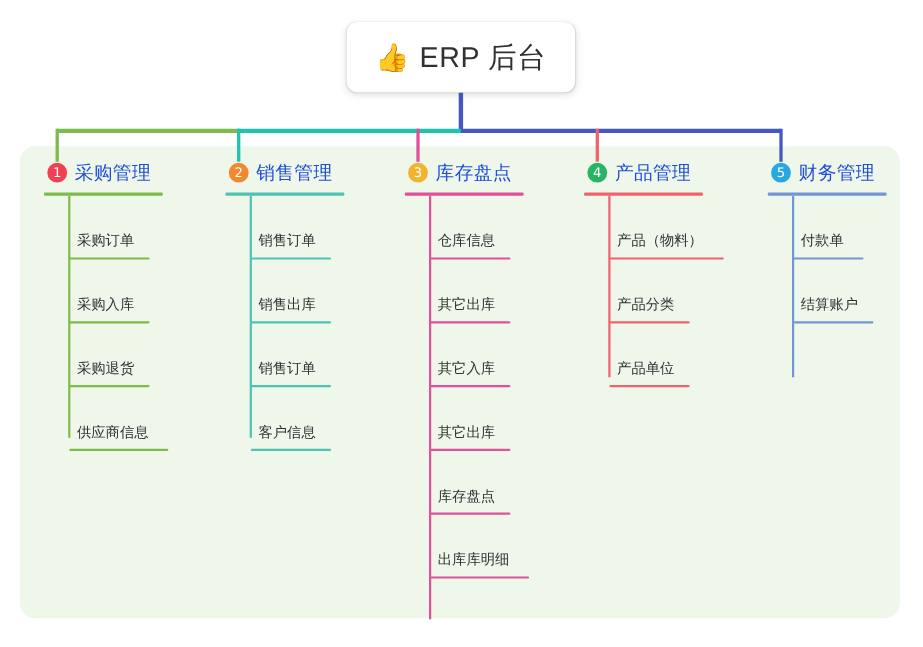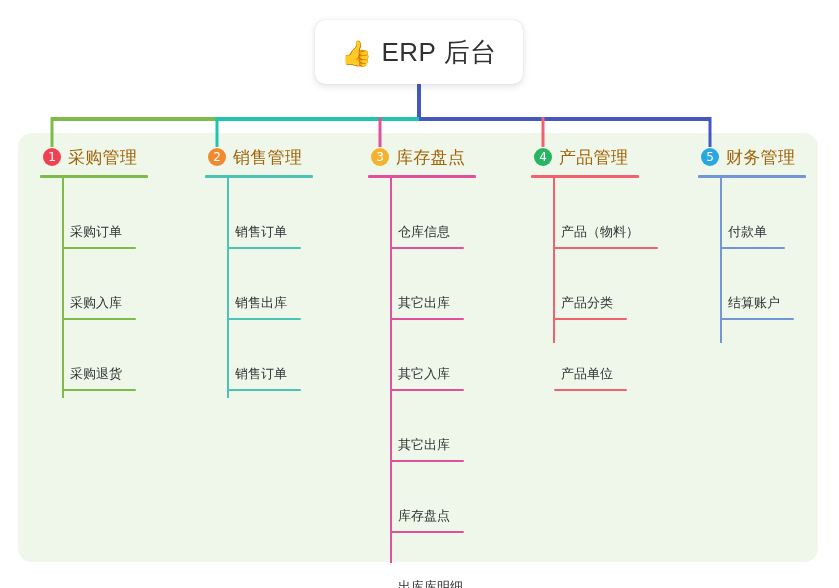--- a/index.html
+++ b/index.html
@@ -89,37 +89,37 @@
     border-radius: 50%;
     color: #ffffff;
     font-size: 12px;
     line-height: 18px;
     text-align: center;
     flex: 0 0 auto;
     font-family: "DejaVu Sans", sans-serif;
   }
   .col-title {
     font-size: 17px;
-    color: #a16207;
+    color: #1d4ed8;
     white-space: nowrap;
     letter-spacing: 0.3px;
   }
   .col-underline {
     height: 3px;
     margin-top: 5px;
     border-radius: 1px;
   }
 
   .items {
     position: relative;
     margin-top: 0;
   }
   .item {
     position: relative;
-    height: 71px;
+    height: 58px;
   }
   .item-label {
     position: absolute;
     left: 30px;
     bottom: 8px;
     font-size: 13px;
     color: #303133;
     white-space: nowrap;
   }
   .item-underline {
@@ -174,20 +174,24 @@
             <div class="item-underline" style="width: 73px; background: rgb(125, 187, 74);"></div>
           </div>
           <div class="item">
             <span class="item-label">采购入库</span>
             <div class="item-underline" style="width: 73px; background: rgb(125, 187, 74);"></div>
           </div>
           <div class="item">
             <span class="item-label">采购退货</span>
             <div class="item-underline" style="width: 73px; background: rgb(125, 187, 74);"></div>
           </div>
+          <div class="item">
+            <span class="item-label">供应商信息</span>
+            <div class="item-underline" style="width: 90px; background: rgb(125, 187, 74);"></div>
+          </div>
         </div>
       </div>
       <div class="column" style="left: 205px;">
         <div class="col-head">
           <span class="badge" style="background: rgb(243, 137, 47);">2</span>
           <span class="col-title">销售管理</span>
         </div>
         <div class="col-underline" style="width: 108px; background: rgb(77, 195, 180);"></div>
         <div class="items">
           <div class="spine" style="background: rgb(77, 195, 180); height: 220px;"></div>
@@ -196,20 +200,24 @@
             <div class="item-underline" style="width: 73px; background: rgb(77, 195, 180);"></div>
           </div>
           <div class="item">
             <span class="item-label">销售出库</span>
             <div class="item-underline" style="width: 73px; background: rgb(77, 195, 180);"></div>
           </div>
           <div class="item">
             <span class="item-label">销售订单</span>
             <div class="item-underline" style="width: 73px; background: rgb(77, 195, 180);"></div>
           </div>
+          <div class="item">
+            <span class="item-label">客户信息</span>
+            <div class="item-underline" style="width: 73px; background: rgb(77, 195, 180);"></div>
+          </div>
         </div>
       </div>
       <div class="column" style="left: 368px;">
         <div class="col-head">
           <span class="badge" style="background: rgb(243, 178, 47);">3</span>
           <span class="col-title">库存盘点</span>
         </div>
         <div class="col-underline" style="width: 108px; background: rgb(224, 81, 155);"></div>
         <div class="items">
           <div class="spine" style="background: rgb(224, 81, 155); height: 385px;"></div>

